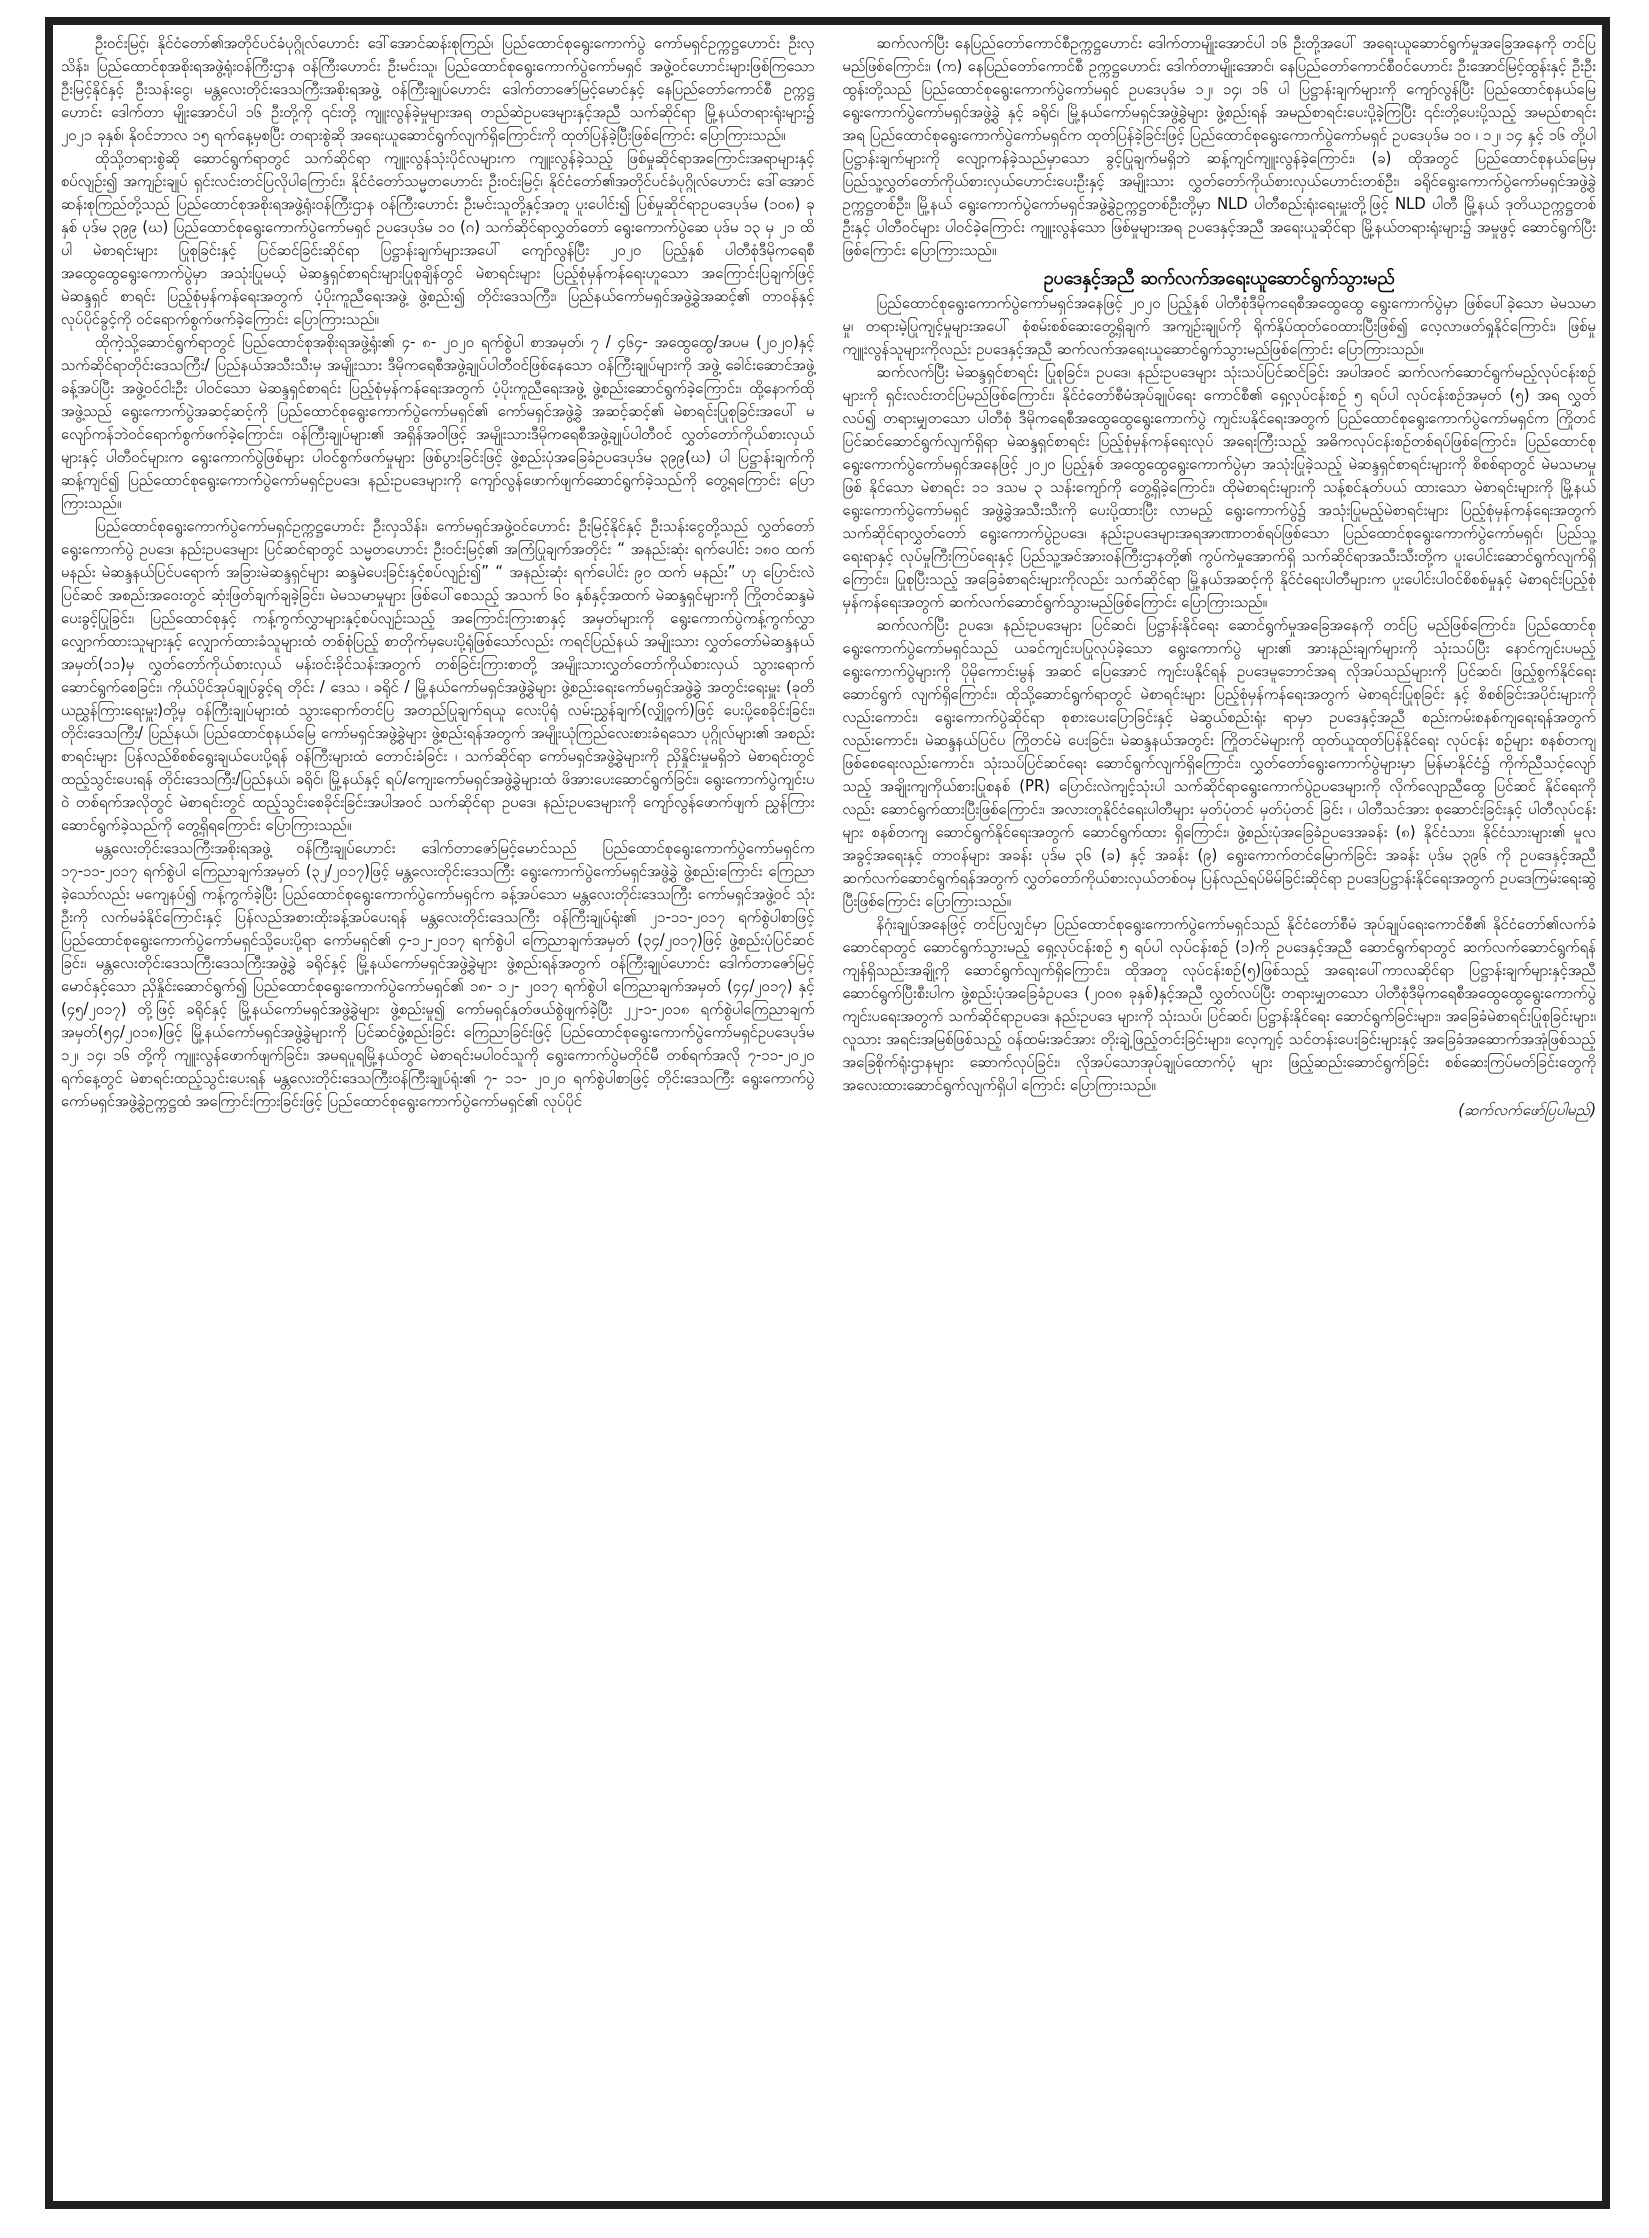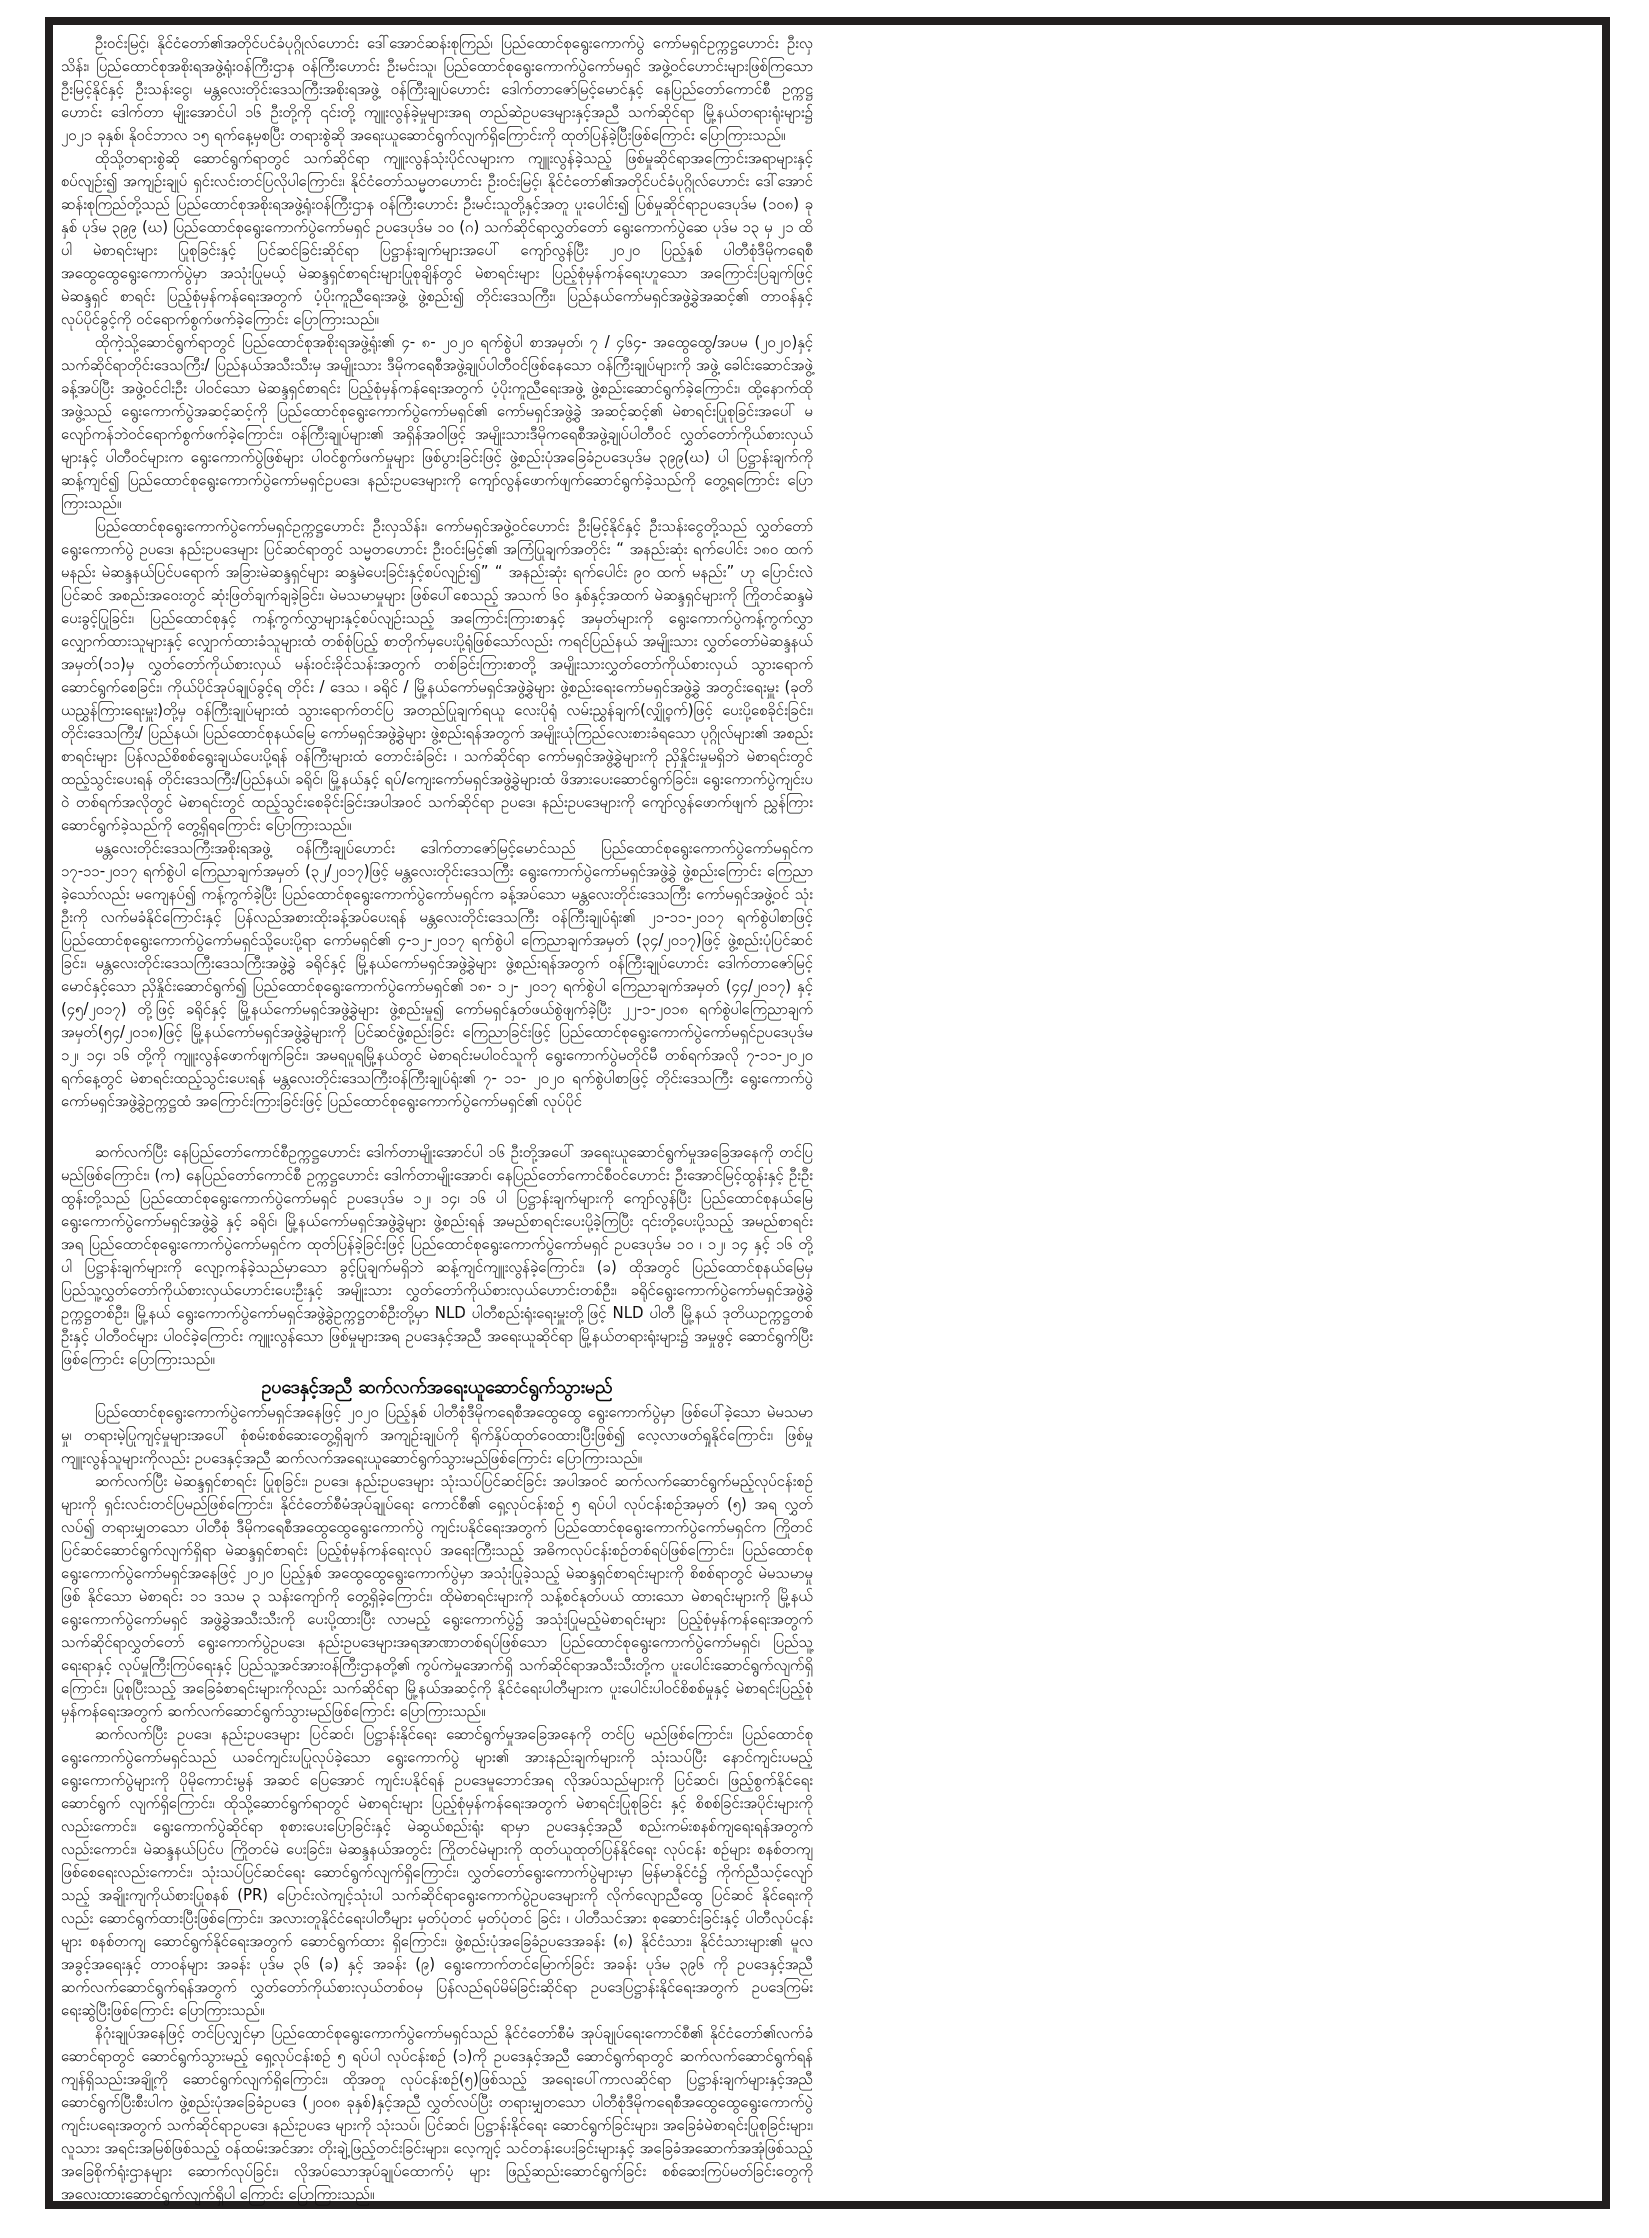--- a/index.html
+++ b/index.html
@@ -33,21 +33,21 @@
   .frame-top    { left: 45px;  top: 17.3px;   right: 40px;  height: 8px; }
   .frame-bottom { left: 45px;  bottom: 30px; right: 40px; height: 8px; }
 
   .content {
     position: absolute;
     left: 61px;
     top: 32px;
     right: 54px;
     bottom: 45px;
     display: flex;
-    flex-direction: column;
+    flex-direction: row;
     gap: 28px;
   }
   .column {
     flex: 1 1 0;
     min-width: 0;
     display: block;
   }
   .col-left  { width: 752px; }
   .col-right { width: 752px; }
 
@@ -120,18 +120,19 @@
 
       <p class="body-text">ပြည်ထောင်စုရွေးကောက်ပွဲကော်မရှင်အနေဖြင့် ၂၀၂၀ ပြည့်နှစ် ပါတီစုံဒီမိုကရေစီအထွေထွေ ရွေးကောက်ပွဲမှာ ဖြစ်ပေါ်ခဲ့သော မဲမသမာမှု၊ တရားမဲ့ပြုကျင့်မှုများအပေါ် စုံစမ်းစစ်ဆေးတွေ့ရှိချက် အကျဉ်းချုပ်ကို ရိုက်နှိပ်ထုတ်ဝေထားပြီးဖြစ်၍ လေ့လာဖတ်ရှုနိုင်ကြောင်း၊ ဖြစ်မှုကျူးလွန်သူများကိုလည်း ဥပဒေနှင့်အညီ ဆက်လက်အရေးယူဆောင်ရွက်သွားမည်ဖြစ်ကြောင်း ပြောကြားသည်။</p>
 
       <p class="body-text">ဆက်လက်ပြီး မဲဆန္ဒရှင်စာရင်း ပြုစုခြင်း၊ ဥပဒေ၊ နည်းဥပဒေများ သုံးသပ်ပြင်ဆင်ခြင်း အပါအဝင် ဆက်လက်ဆောင်ရွက်မည့်လုပ်ငန်းစဉ်များကို ရှင်းလင်းတင်ပြမည်ဖြစ်ကြောင်း၊ နိုင်ငံတော်စီမံအုပ်ချုပ်ရေး ကောင်စီ၏ ရှေ့လုပ်ငန်းစဉ် ၅ ရပ်ပါ လုပ်ငန်းစဉ်အမှတ် (၅) အရ လွှတ်လပ်၍ တရားမျှတသော ပါတီစုံ ဒီမိုကရေစီအထွေထွေရွေးကောက်ပွဲ ကျင်းပနိုင်ရေးအတွက် ပြည်ထောင်စုရွေးကောက်ပွဲကော်မရှင်က ကြိုတင်ပြင်ဆင်ဆောင်ရွက်လျက်ရှိရာ မဲဆန္ဒရှင်စာရင်း ပြည့်စုံမှန်ကန်ရေးလုပ် အရေးကြီးသည့် အဓိကလုပ်ငန်းစဉ်တစ်ရပ်ဖြစ်ကြောင်း၊ ပြည်ထောင်စုရွေးကောက်ပွဲကော်မရှင်အနေဖြင့် ၂၀၂၀ ပြည့်နှစ် အထွေထွေရွေးကောက်ပွဲမှာ အသုံးပြုခဲ့သည့် မဲဆန္ဒရှင်စာရင်းများကို စိစစ်ရာတွင် မဲမသမာမှုဖြစ် နိုင်သော မဲစာရင်း ၁၁ ဒသမ ၃ သန်းကျော်ကို တွေ့ရှိခဲ့ကြောင်း၊ ထိုမဲစာရင်းများကို သန့်စင်နုတ်ပယ် ထားသော မဲစာရင်းများကို မြို့နယ်ရွေးကောက်ပွဲကော်မရှင် အဖွဲ့ခွဲအသီးသီးကို ပေးပို့ထားပြီး လာမည့် ရွေးကောက်ပွဲ၌ အသုံးပြုမည့်မဲစာရင်းများ ပြည့်စုံမှန်ကန်ရေးအတွက် သက်ဆိုင်ရာလွှတ်တော် ရွေးကောက်ပွဲဥပဒေ၊ နည်းဥပဒေများအရအာဏာတစ်ရပ်ဖြစ်သော ပြည်ထောင်စုရွေးကောက်ပွဲကော်မရှင်၊ ပြည်သူ့ရေးရာနှင့် လုပ်မှုကြီးကြပ်ရေးနှင့် ပြည်သူ့အင်အားဝန်ကြီးဌာနတို့၏ ကွပ်ကဲမှုအောက်ရှိ သက်ဆိုင်ရာအသီးသီးတို့က ပူးပေါင်းဆောင်ရွက်လျက်ရှိကြောင်း၊ ပြုစုပြီးသည့် အခြေခံစာရင်းများကိုလည်း သက်ဆိုင်ရာ မြို့နယ်အဆင့်ကို နိုင်ငံရေးပါတီများက ပူးပေါင်းပါဝင်စိစစ်မှုနှင့် မဲစာရင်းပြည့်စုံမှန်ကန်ရေးအတွက် ဆက်လက်ဆောင်ရွက်သွားမည်ဖြစ်ကြောင်း ပြောကြားသည်။</p>
 
 
       <p class="body-text">ဆက်လက်ပြီး ဥပဒေ၊ နည်းဥပဒေများ ပြင်ဆင်၊ ပြဋ္ဌာန်းနိုင်ရေး ဆောင်ရွက်မှုအခြေအနေကို တင်ပြ မည်ဖြစ်ကြောင်း၊ ပြည်ထောင်စုရွေးကောက်ပွဲကော်မရှင်သည် ယခင်ကျင်းပပြုလုပ်ခဲ့သော ရွေးကောက်ပွဲ များ၏ အားနည်းချက်များကို သုံးသပ်ပြီး နောင်ကျင်းပမည့် ရွေးကောက်ပွဲများကို ပိုမိုကောင်းမွန် အဆင် ပြေအောင် ကျင်းပနိုင်ရန် ဥပဒေမူဘောင်အရ လိုအပ်သည်များကို ပြင်ဆင်၊ ဖြည့်စွက်နိုင်ရေး ဆောင်ရွက် လျက်ရှိကြောင်း၊ ထိုသို့ဆောင်ရွက်ရာတွင် မဲစာရင်းများ ပြည့်စုံမှန်ကန်ရေးအတွက် မဲစာရင်းပြုစုခြင်း နှင့် စိစစ်ခြင်းအပိုင်းများကိုလည်းကောင်း၊ ရွေးကောက်ပွဲဆိုင်ရာ စုစားပေးပြောခြင်းနှင့် မဲဆွယ်စည်းရုံး ရာမှာ ဥပဒေနှင့်အညီ စည်းကမ်းစနစ်ကျရေးရန်အတွက်လည်းကောင်း၊ မဲဆန္ဒနယ်ပြင်ပ ကြိုတင်မဲ ပေးခြင်း၊ မဲဆန္ဒနယ်အတွင်း ကြိုတင်မဲများကို ထုတ်ယူထုတ်ပြန်နိုင်ရေး လုပ်ငန်း စဉ်များ စနစ်တကျ ဖြစ်စေရေးလည်းကောင်း၊ သုံးသပ်ပြင်ဆင်ရေး ဆောင်ရွက်လျက်ရှိကြောင်း၊ လွှတ်တော်ရွေးကောက်ပွဲများမှာ မြန်မာနိုင်ငံ၌ ကိုက်ညီသင့်လျော်သည့် အချိုးကျကိုယ်စားပြုစနစ် (PR) ပြောင်းလဲကျင့်သုံးပါ သက်ဆိုင်ရာရွေးကောက်ပွဲဥပဒေများကို လိုက်လျောညီထွေ ပြင်ဆင် နိုင်ရေးကိုလည်း ဆောင်ရွက်ထားပြီးဖြစ်ကြောင်း၊ အလားတူနိုင်ငံရေးပါတီများ မှတ်ပုံတင် မှတ်ပုံတင် ခြင်း ၊ ပါတီသင်အား စုဆောင်းခြင်းနှင့် ပါတီလုပ်ငန်းများ စနစ်တကျ ဆောင်ရွက်နိုင်ရေးအတွက် ဆောင်ရွက်ထား ရှိကြောင်း၊ ဖွဲ့စည်းပုံအခြေခံဥပဒေအခန်း (၈) နိုင်ငံသား၊ နိုင်ငံသားများ၏ မူလအခွင့်အရေးနှင့် တာဝန်များ အခန်း ပုဒ်မ ၃၆ (ခ) နှင့် အခန်း (၉) ရွေးကောက်တင်မြောက်ခြင်း အခန်း ပုဒ်မ ၃၉၆ ကို ဥပဒေနှင့်အညီ ဆက်လက်ဆောင်ရွက်ရန်အတွက် လွှတ်တော်ကိုယ်စားလှယ်တစ်ဝမှ ပြန်လည်ရပ်မိမ်ခြင်းဆိုင်ရာ ဥပဒေပြဋ္ဌာန်းနိုင်ရေးအတွက် ဥပဒေကြမ်းရေးဆွဲပြီးဖြစ်ကြောင်း ပြောကြားသည်။</p>
 
       <p class="body-text">နိဂုံးချုပ်အနေဖြင့် တင်ပြလျှင်မှာ ပြည်ထောင်စုရွေးကောက်ပွဲကော်မရှင်သည် နိုင်ငံတော်စီမံ အုပ်ချုပ်ရေးကောင်စီ၏ နိုင်ငံတော်၏လက်ခံဆောင်ရာတွင် ဆောင်ရွက်သွားမည့် ရှေ့လုပ်ငန်းစဉ် ၅ ရပ်ပါ လုပ်ငန်းစဉ် (၁)ကို ဥပဒေနှင့်အညီ ဆောင်ရွက်ရာတွင် ဆက်လက်ဆောင်ရွက်ရန် ကျန်ရှိသည်းအချို့ကို ဆောင်ရွက်လျက်ရှိကြောင်း၊ ထိုအတူ လုပ်ငန်းစဉ်(၅)ဖြစ်သည့် အရေးပေါ်ကာလဆိုင်ရာ ပြဋ္ဌာန်းချက်များနှင့်အညီ ဆောင်ရွက်ပြီးစီးပါက ဖွဲ့စည်းပုံအခြေခံဥပဒေ (၂၀၀၈ ခုနှစ်)နှင့်အညီ လွှတ်လပ်ပြီး တရားမျှတသော ပါတီစုံဒီမိုကရေစီအထွေထွေရွေးကောက်ပွဲကျင်းပရေးအတွက် သက်ဆိုင်ရာဥပဒေ၊ နည်းဥပဒေ များကို သုံးသပ်၊ ပြင်ဆင်၊ ပြဋ္ဌာန်းနိုင်ရေး ဆောင်ရွက်ခြင်းများ၊ အခြေခံမဲစာရင်းပြုစုခြင်းများ၊ လူသား အရင်းအမြစ်ဖြစ်သည့် ဝန်ထမ်းအင်အား တိုးချဲ့ဖြည့်တင်းခြင်းများ၊ လေ့ကျင့် သင်တန်းပေးခြင်းများနှင့် အခြေခံအဆောက်အအုံဖြစ်သည့် အခြေစိုက်ရုံးဌာနများ ဆောက်လုပ်ခြင်း၊ လိုအပ်သောအုပ်ချုပ်ထောက်ပံ့ များ ဖြည့်ဆည်းဆောင်ရွက်ခြင်း စစ်ဆေးကြပ်မတ်ခြင်းတွေကို အလေးထားဆောင်ရွက်လျက်ရှိပါ ကြောင်း ပြောကြားသည်။</p>
 
+      <p class="continued">(ဆက်လက်ဖော်ပြပါမည်)</p>
 
     </div>
 
   </div>
 </div>
 
 
 </body></html>

